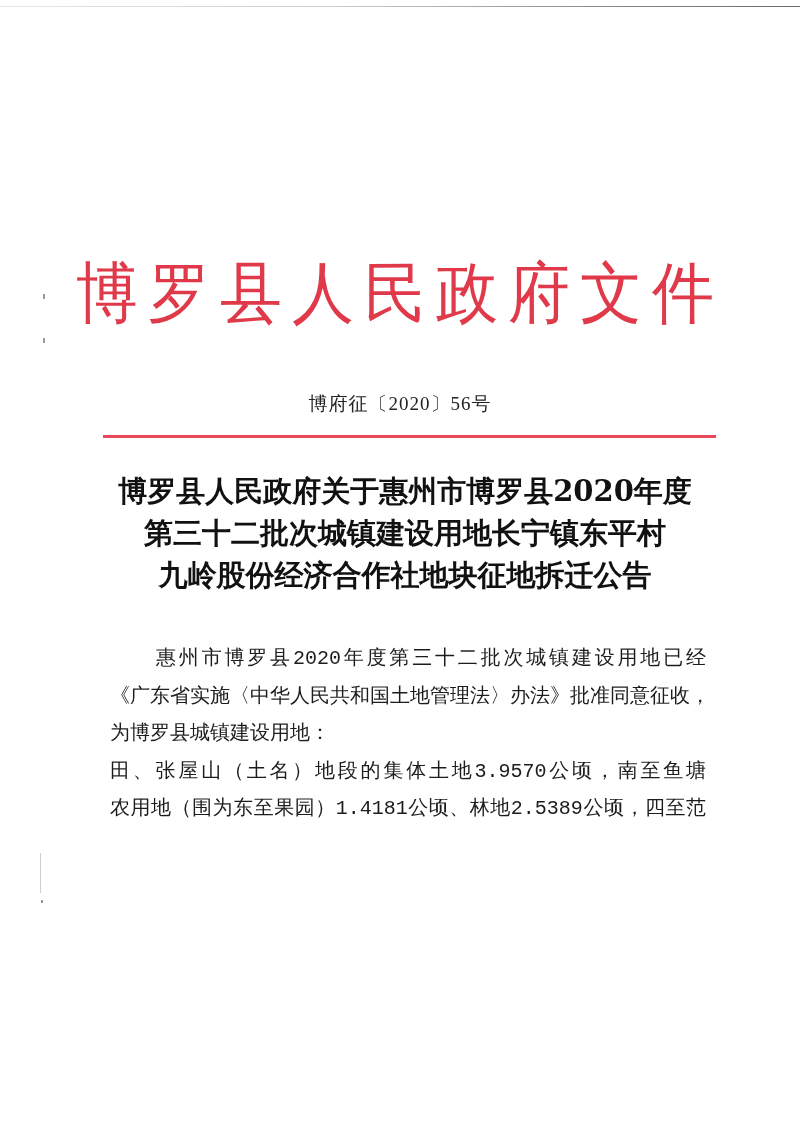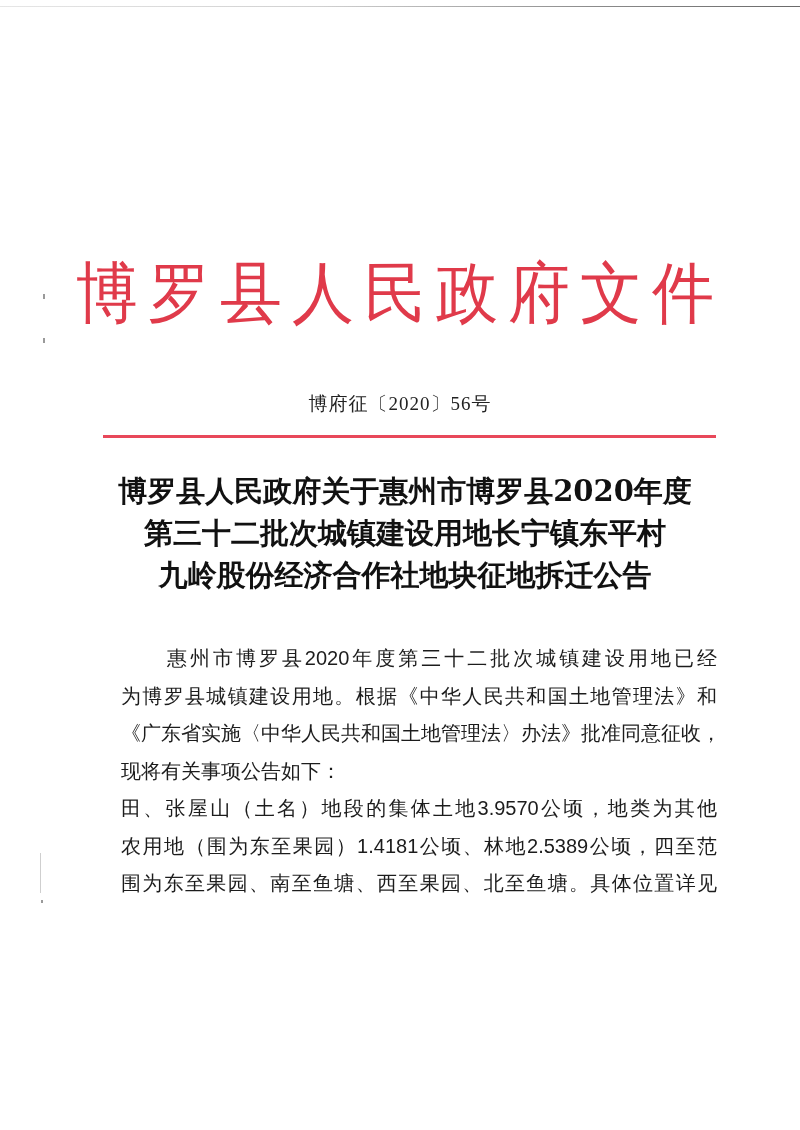--- a/index.html
+++ b/index.html
@@ -74,25 +74,24 @@
     color: #111;
   }
   .title div {
     white-space: nowrap;
   }
   .body {
     position: absolute;
     left: 110px;
     top: 640px;
     width: 596px;
-    font-family: Liberation Sans, sans-serif;
+    font-family: Liberation Mono, monospace;
     font-size: 20px;
     line-height: 37.5px;
     color: #1c1c1c;
-    margin-left: 11px;
   }
   .line {
     white-space: nowrap;
     text-align: justify;
     text-align-last: justify;
     height: 37.5px;
   }
   .line.indent {
     padding-left: 46px;
   }
@@ -117,22 +116,20 @@
 
 <div class="title">
   <div>博罗县人民政府关于惠州市博罗县2020年度</div>
   <div>第三十二批次城镇建设用地长宁镇东平村</div>
   <div>九岭股份经济合作社地块征地拆迁公告</div>
 </div>
 
 <div class="body">
   <div>
     <div class="line indent">惠州市博罗县2020年度第三十二批次城镇建设用地已经</div>
-    <div class="line">为博罗县城镇建设用地。根据《中华人民共和国土地管理法》和</div>
     <div class="line">《广东省实施〈中华人民共和国土地管理法〉办法》批准同意征收，</div>
-    <div class="line last">现将有关事项公告如下：</div>
+    <div class="line last">为博罗县城镇建设用地：</div>
   </div>
   <div>
-    <div class="line">田、张屋山（土名）地段的集体土地3.9570公顷，地类为其他</div>
+    <div class="line">田、张屋山（土名）地段的集体土地3.9570公顷，南至鱼塘</div>
     <div class="line">农用地（围为东至果园）1.4181公顷、林地2.5389公顷，四至范</div>
-    <div class="line">围为东至果园、南至鱼塘、西至果园、北至鱼塘。具体位置详见</div>
   </div>
 </div>
 
 </body></html>

